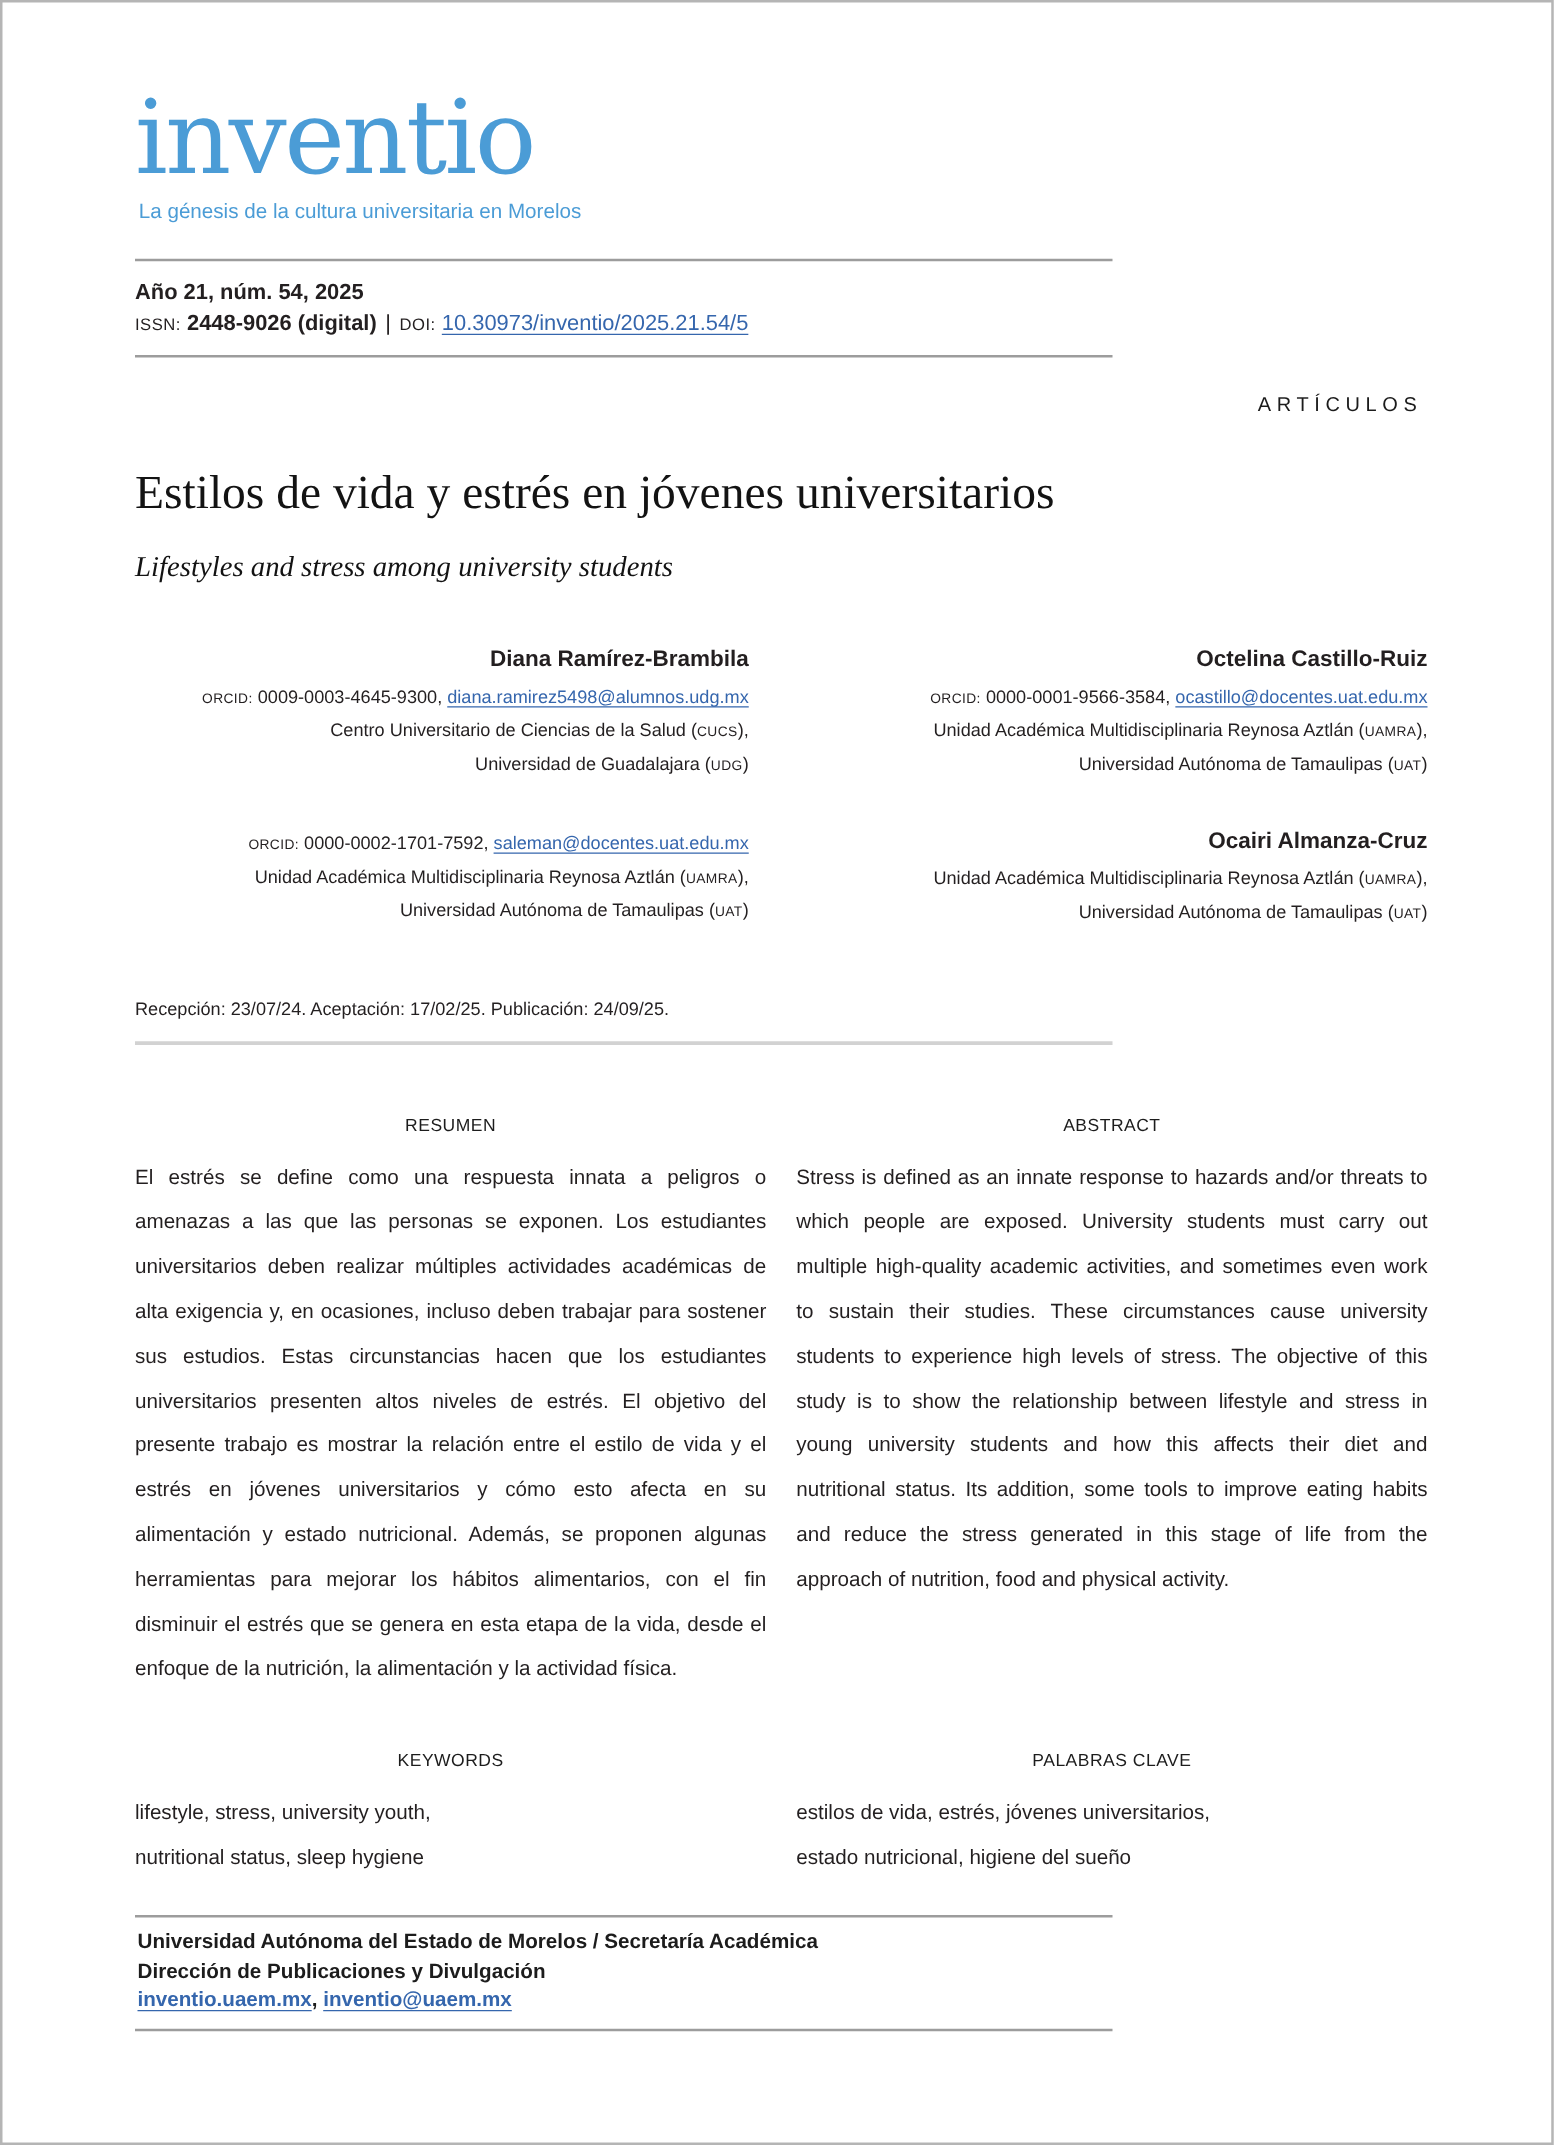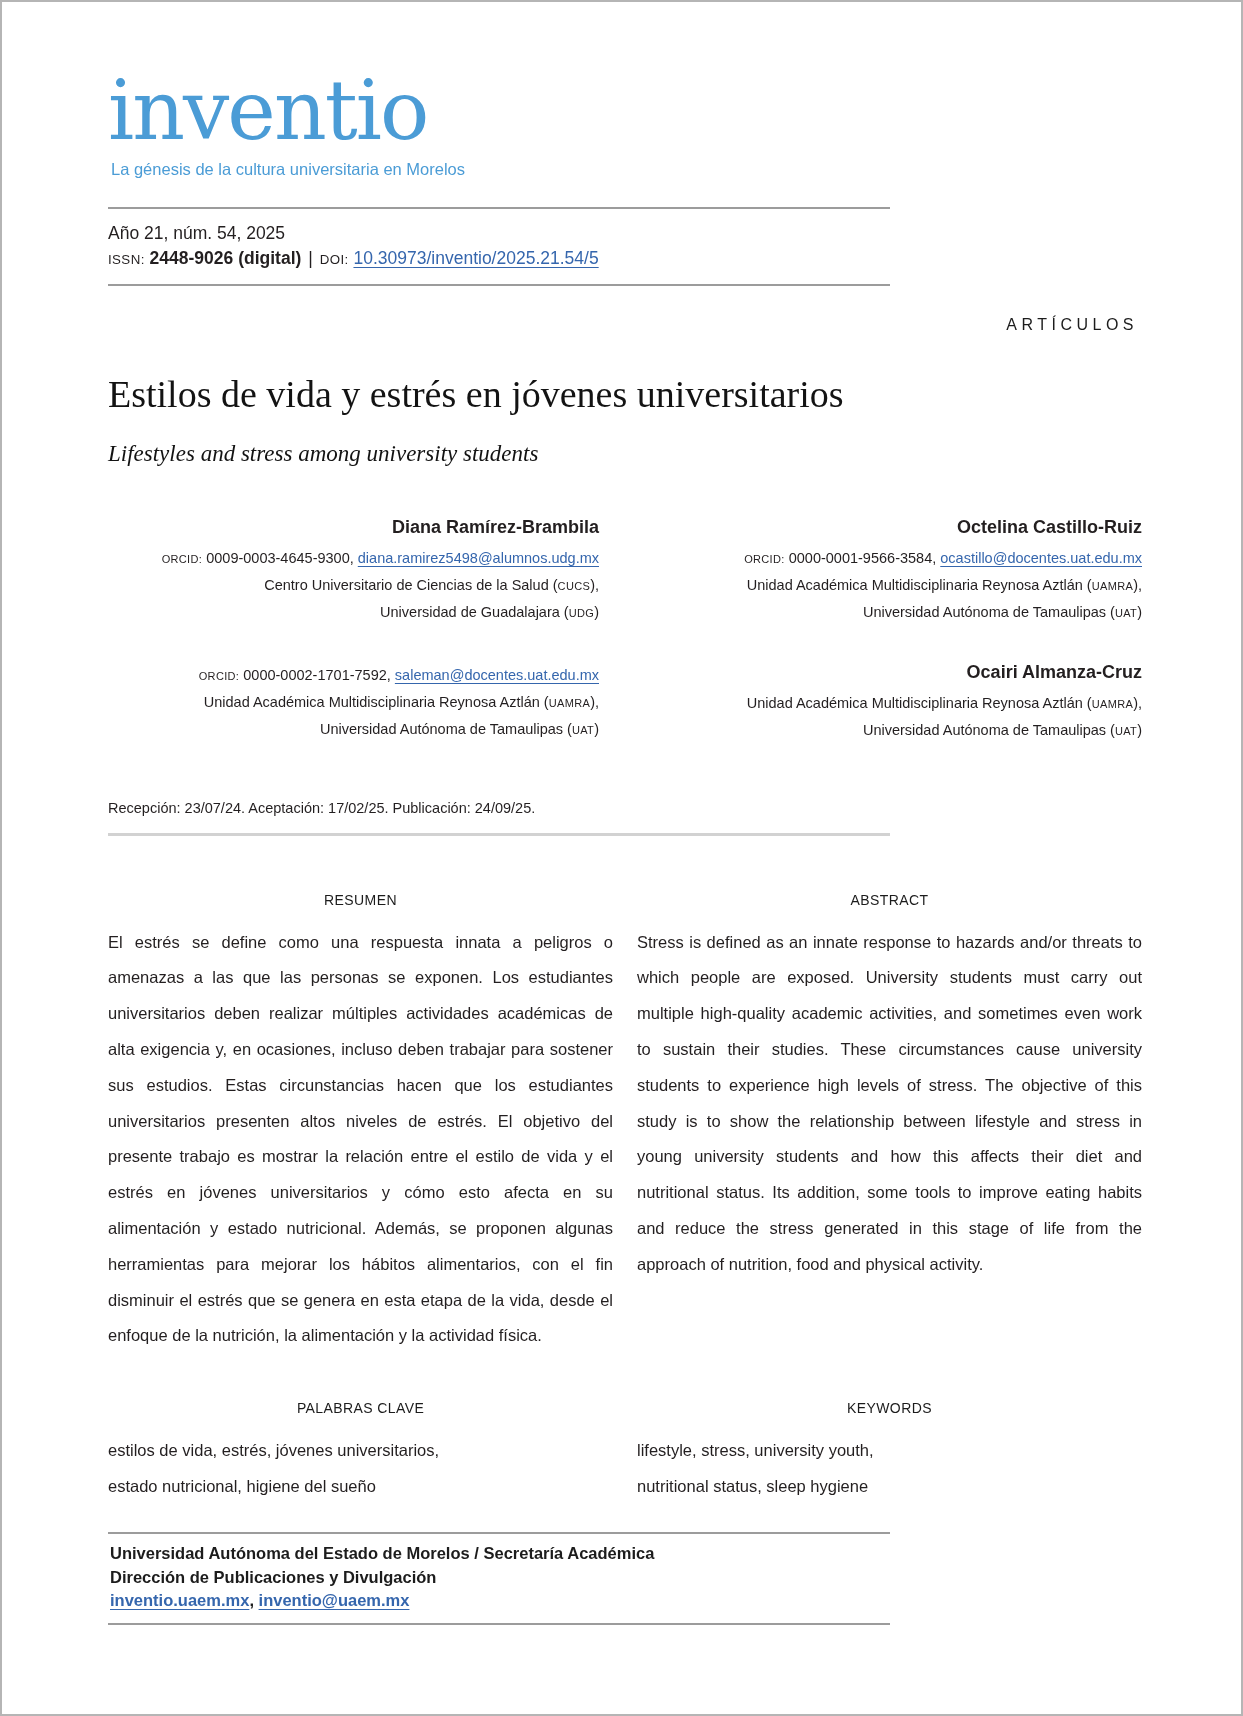--- a/index.html
+++ b/index.html
@@ -28,21 +28,21 @@
 
   .rule {
     border: 0; height: 2px; background: #9c9c9c;
     width: 782px; margin: 0;
   }
   .rule.light { background: #d2d2d2; height: 3px; }
 
   .masthead-rule { margin-top: 28px; }
 
   .issue-block { margin-top: 12px; font-size: 17.5px; line-height: 25px; }
-  .issue-line { font-weight: 400; }
+  .issue-line { font-weight: 700; }
   .issn-line { font-weight: 700; }
   .sc { font-size: 0.76em; letter-spacing: 0.03em; font-weight: 400; }
   .issn-line .pipe { font-weight: 400; padding: 0 2px; }
   a.link {
     color: #3566ad; text-decoration: underline;
     text-underline-offset: 3px; text-decoration-thickness: 1px;
     font-weight: 400; cursor: pointer;
   }
   .issue-rule { margin-top: 12px; }
 
@@ -171,29 +171,29 @@
       <div class="col-label">RESUMEN</div>
       <p class="body-text">El estrés se define como una respuesta innata a peligros o amenazas a las que las personas se exponen. Los estudiantes universitarios deben realizar múltiples actividades académicas de alta exigencia y, en ocasiones, incluso deben trabajar para sostener sus estudios. Estas circunstancias hacen que los estudiantes universitarios presenten altos niveles de estrés. El objetivo del presente trabajo es mostrar la relación entre el estilo de vida y el estrés en jóvenes universitarios y cómo esto afecta en su alimentación y estado nutricional. Además, se proponen algunas herramientas para mejorar los hábitos alimentarios, con el fin disminuir el estrés que se genera en esta etapa de la vida, desde el enfoque de la nutrición, la alimentación y la actividad física.</p>
     </section>
 
     <section lang="en">
       <div class="col-label">ABSTRACT</div>
       <p class="body-text">Stress is defined as an innate response to hazards and/or threats to which people are exposed. University students must carry out multiple high-quality academic activities, and sometimes even work to sustain their studies. These circumstances cause university students to experience high levels of stress. The objective of this study is to show the relationship between lifestyle and stress in young university students and how this affects their diet and nutritional status. Its addition, some tools to improve eating habits and reduce the stress generated in this stage of life from the approach of nutrition, food and physical activity.</p>
     </section>
 
     <section class="kw-block">
+      <div class="col-label">KEYWORDS</div>
+      <div class="kw-line">lifestyle, stress, university youth,</div>
+      <div class="kw-line">nutritional status, sleep hygiene</div>
+    </section>
+
+    <section class="kw-block">
       <div class="col-label">PALABRAS CLAVE</div>
       <div class="kw-line">estilos de vida, estrés, jóvenes universitarios,</div>
       <div class="kw-line">estado nutricional, higiene del sueño</div>
-    </section>
-
-    <section class="kw-block">
-      <div class="col-label">KEYWORDS</div>
-      <div class="kw-line">lifestyle, stress, university youth,</div>
-      <div class="kw-line">nutritional status, sleep hygiene</div>
     </section>
 
   </div>
 
   <footer class="page-footer">
     <hr class="rule">
     <div class="footer-body">
       <div>Universidad Autónoma del Estado de Morelos / Secretaría Académica</div>
       <div>Dirección de Publicaciones y Divulgación</div>
       <div><a class="link" href="#">inventio.uaem.mx</a><span>,</span> <a class="link" href="#">inventio@uaem.mx</a></div>

